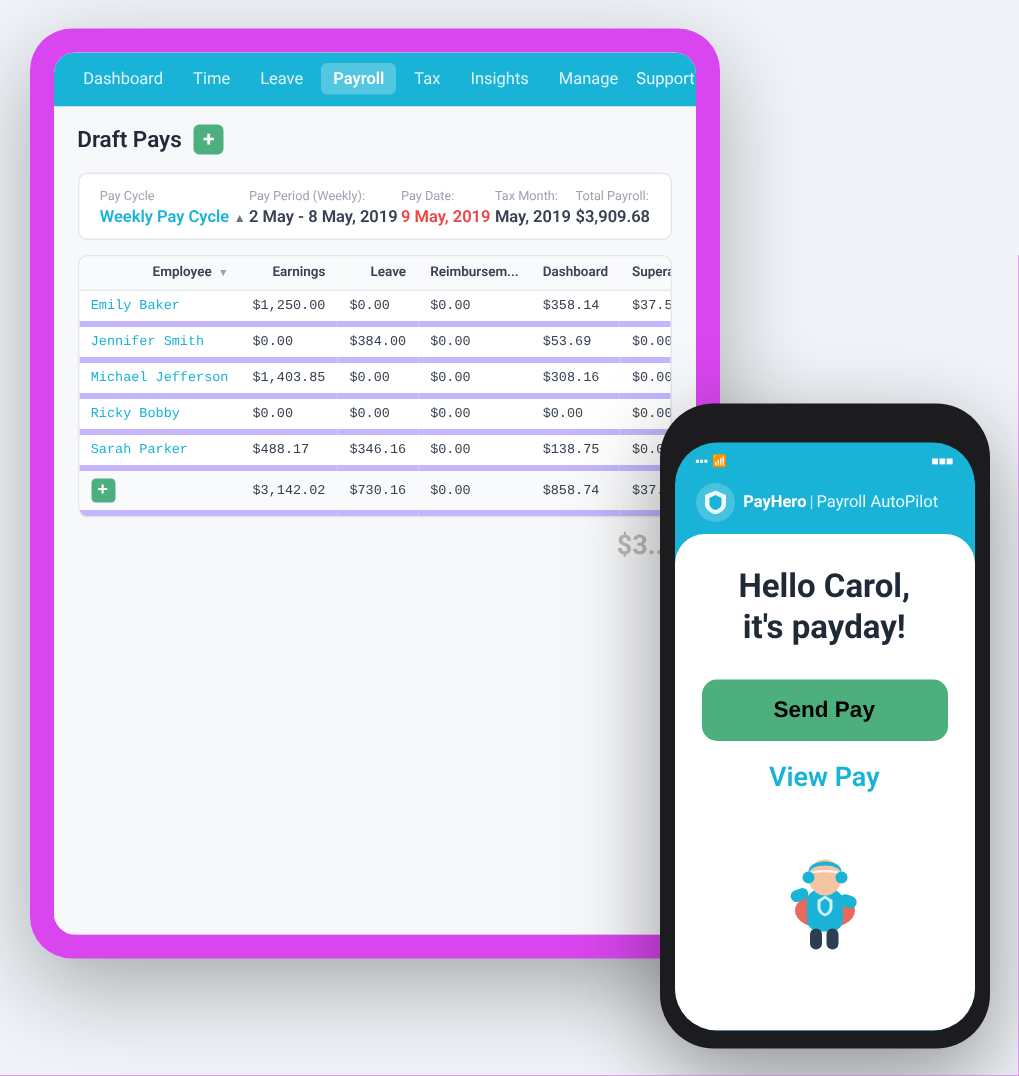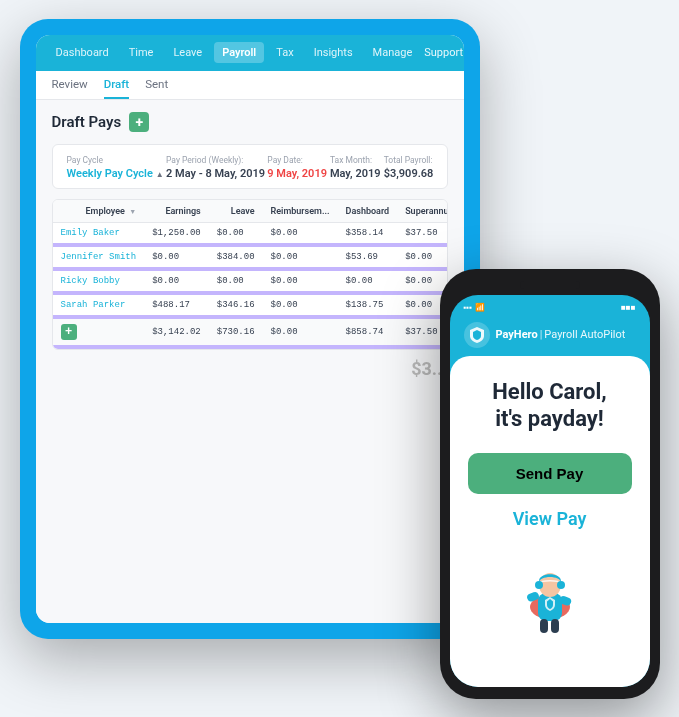--- a/index.html
+++ b/index.html
@@ -18,21 +18,21 @@
       width: 640px;
       height: 680px;
     }
     
     .tablet {
       position: absolute;
       left: 0;
       top: 0;
       width: 460px;
       height: 620px;
-      background: #0ea5e9;
+      background: #d946ef;
       border-radius: 28px;
       padding: 16px;
       box-shadow: 0 20px 60px rgba(0,0,0,0.3);
     }
     .tablet-screen {
       width: 100%;
       height: 100%;
       background: #fff;
       border-radius: 14px;
       overflow: hidden;
@@ -369,25 +369,20 @@
         <div class="nav-item active">Payroll</div>
         <div class="nav-item">Tax</div>
         <div class="nav-item">Insights</div>
         <div class="nav-item">Manage</div>
         <div class="nav-right">
           <span class="nav-support">Support</span>
 
         </div>
       </div>
 
-      <div class="sub-nav">
-        <div class="sub-nav-item">Review</div>
-        <div class="sub-nav-item active">Draft</div>
-        <div class="sub-nav-item">Sent</div>
-      </div>
 
       <div class="main-content">
 
         <div class="draft-pays-header">
           <span class="draft-pays-title">Draft Pays</span>
           <div class="add-btn">+</div>
         </div>
 
         <div class="pay-cycle-card">
           <div class="pay-cycle-row">
@@ -443,20 +438,29 @@
               <tr class="table-row">
                 <td class="employee-name">Jennifer Smith</td>
                 <td>$0.00</td>
                 <td>$384.00</td>
                 <td>$0.00</td>
                 <td>$53.69</td>
                 <td>$0.00</td>
 
               </tr>
               <tr class="table-row">
+                <td class="employee-name">Michael Jefferson</td>
+                <td>$1,403.85</td>
+                <td>$0.00</td>
+                <td>$0.00</td>
+                <td>$308.16</td>
+                <td>$0.00</td>
+
+              </tr>
+              <tr class="table-row">
                 <td class="employee-name">Ricky Bobby</td>
                 <td>$0.00</td>
                 <td>$0.00</td>
                 <td>$0.00</td>
                 <td>$0.00</td>
                 <td>$0.00</td>
 
               </tr>
               <tr class="table-row">
                 <td class="employee-name">Sarah Parker</td>

